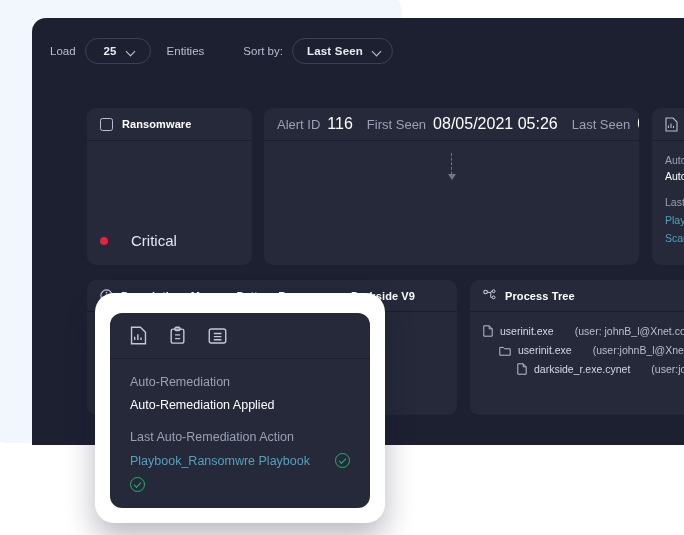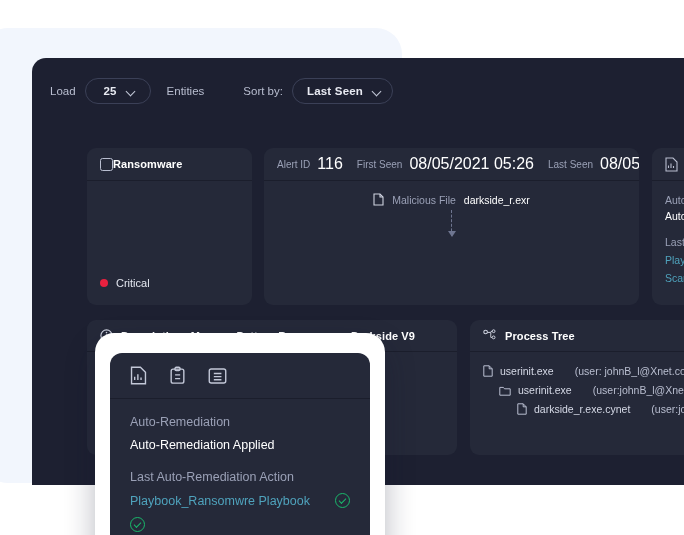--- a/index.html
+++ b/index.html
@@ -2,21 +2,21 @@
 <html><head>
 <meta charset="utf-8">
 <style>
   * { box-sizing: border-box; margin: 0; padding: 0; }
   html, body {
     width: 684px; height: 535px;
     background: #ffffff;
     font-family: "Liberation Sans", sans-serif;
     overflow: hidden;
   }
-  #stage { position: relative; width: 684px; height: 377px; margin-top: 40px; }
+  #stage { position: relative; width: 684px; height: 377px; }
 
   
   .light-panel {
     position: absolute; left: -18px; top: -12px;
     width: 420px; height: 455px;
     background: #f2f6fd;
     border-radius: 26px;
   }
 
   
@@ -50,51 +50,51 @@
   }
   .tb-gap { width: 16px; }
   .tb-gap-lg { width: 30px; }
 
   
   .card {
     position: absolute; background: #252939;
     border-radius: 9px; overflow: hidden;
   }
   .card-head {
-    display: flex; align-items: center; gap: 0;
+    display: flex; align-items: center; gap: 9px;
     height: 33px; padding: 0 13px;
     border-bottom: 1px solid #1b1e2c;
   }
   .card-title { font-size: 11px; font-weight: 700; color: #ffffff; letter-spacing: .1px; }
   .card-body { padding: 13px; }
 
   
   .card-entity { left: 55px; top: 90px; width: 165px; height: 157px; }
   .chk {
     width: 13px; height: 13px; border: 1.6px solid #b9bed0; border-radius: 2.5px;
     flex: 0 0 auto;
   }
   .ent-link {
     display: flex; gap: 7px; align-items: flex-start;
     font-size: 10.5px; color: #4fa3bd; line-height: 1.45; cursor: pointer;
   }
   .sev {
     position: absolute; left: 13px; bottom: 16px;
-    display: flex; align-items: center; gap: 8px;
-    font-size: 11px; color: #e3e6ef;
+    display: flex; align-items: center; gap: 23px;
+    font-size: 15px; color: #e3e6ef;
   }
   .dot { width: 8px; height: 8px; border-radius: 50%; background: #e8213f; }
 
   
   .card-alert { left: 232px; top: 90px; width: 375px; height: 157px; }
   .alert-meta {
     display: flex; align-items: center; height: 33px; padding: 0 13px;
     gap: 7px; border-bottom: 1px solid #1b1e2c; white-space: nowrap;
   }
-  .mk { font-size: 10px; color: #9aa0b6; }
+  .mk { font-size: 13px; color: #9aa0b6; }
   .mv { font-size: 16px; color: #ffffff; font-weight: 400; }
   .m-sp { width: 10px; }
   .flow { padding-top: 12px; }
   .frow {
     display: flex; align-items: center; gap: 8px;
     justify-content: center; font-size: 10.5px;
     margin-bottom: 4px;
   }
   .frow .k { color: #9aa0b6; }
   .frow .v { color: #ffffff; }
@@ -205,30 +205,20 @@
         <span class="mk">Alert ID</span>
         <span class="mv">116</span>
         <span class="m-sp"></span>
         <span class="mk">First Seen</span>
         <span class="mv">08/05/2021 05:26</span>
         <span class="m-sp"></span>
         <span class="mk">Last Seen</span>
         <span class="mv">08/05/2021 05:26</span>
       </div>
       <div class="flow">
-        <div class="frow">
-          <span>
-            <svg width="11" height="13" viewBox="0 0 11 13">
-                <path d="M1 1h6l3 3v8H1z" fill="none" stroke="#cfd3e0" stroke-width="1.1"></path>
-                <path d="M7 1v3h3" fill="none" stroke="#cfd3e0" stroke-width="1.1"></path>
-              </svg>
-          </span>
-          <span class="k">Malicious File</span>
-          <span class="v">darkside_r.exr</span>
-        </div>
         <div class="arrow-wrap">
           <span class="dashline"></span>
         </div>
       </div>
     </div>
 
     <div class="card card-remed">
       <div class="icon-row">
         <span>
           <svg width="13" height="15" viewBox="0 0 13 15">

